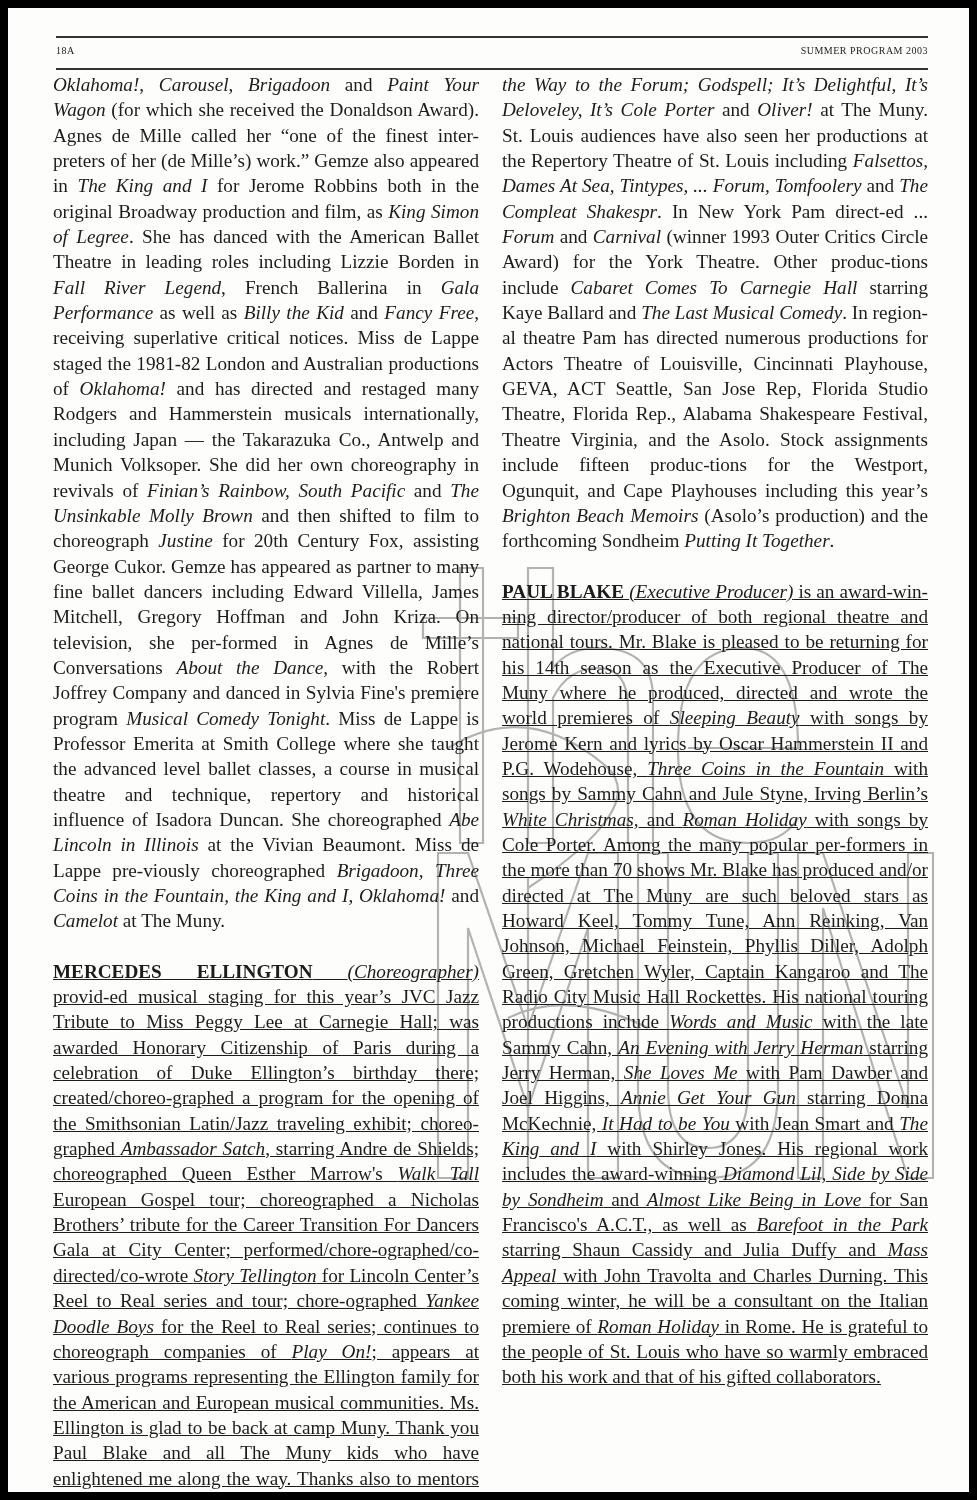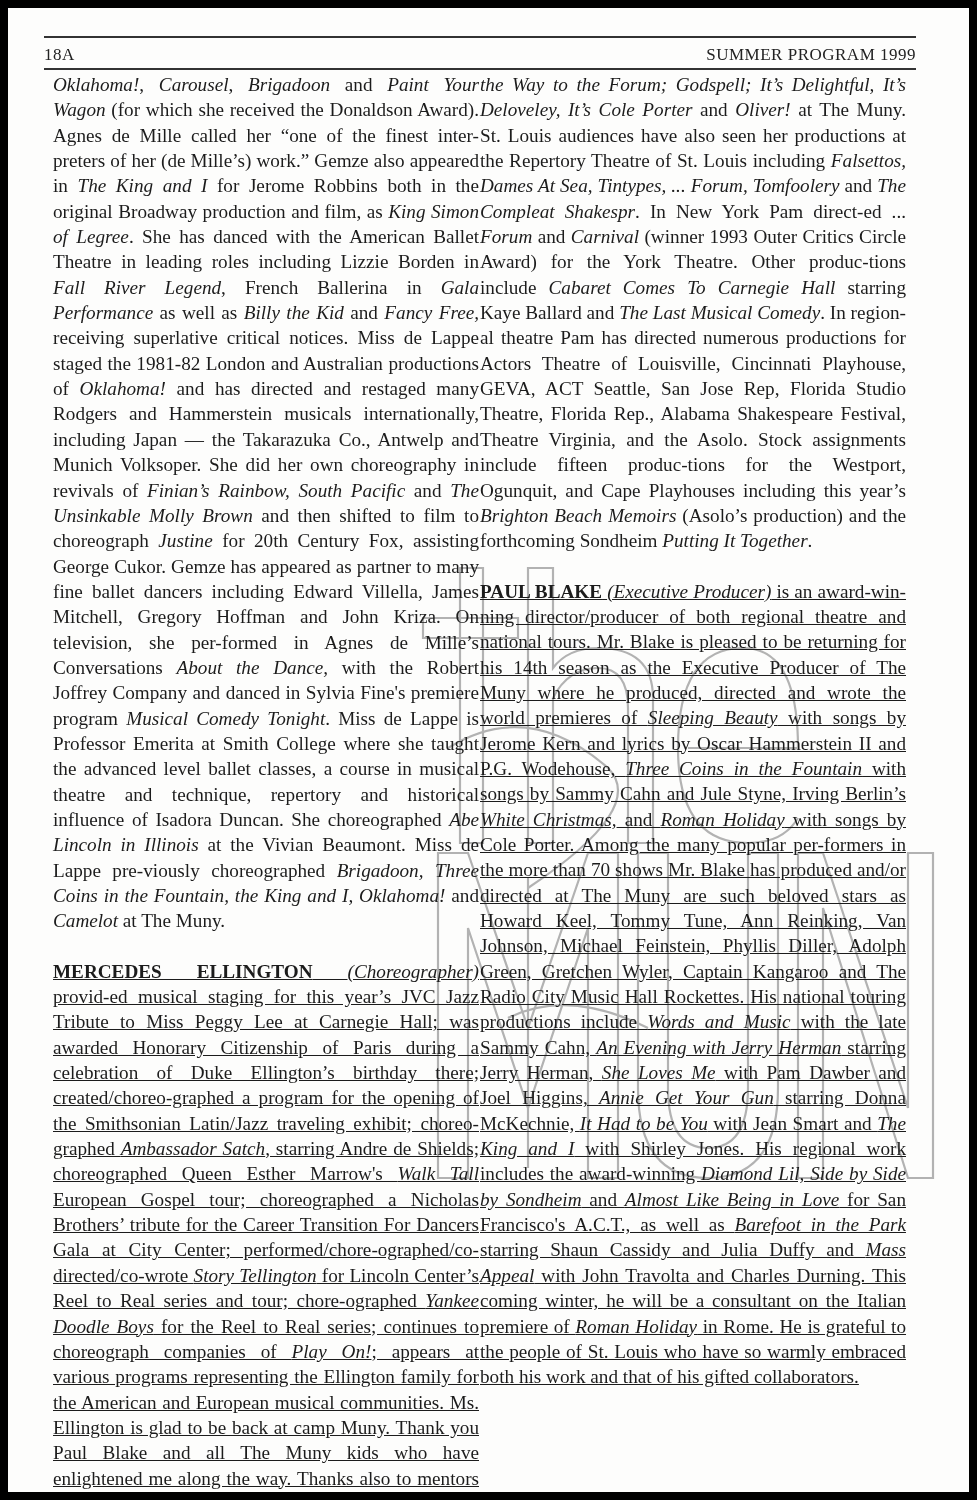--- a/index.html
+++ b/index.html
@@ -5,35 +5,35 @@
   html, body { margin: 0; padding: 0; background: #000; }
   body { width: 977px; height: 1500px; position: relative; overflow: hidden; }
   .page {
     position: absolute; left: 8px; top: 8px; width: 961px; height: 1484px;
     background: #fdfdfc; overflow: hidden;
   }
   .watermark {
     position: absolute; left: 0; top: 0; width: 961px; height: 1484px; pointer-events: none;
   }
   .header {
-    position: absolute; left: 36px; top: 28px; width: 872px; height: 30px;
+    position: absolute; left: 48px; top: 28px; width: 872px; height: 30px;
     border-top: 2px solid #333; border-bottom: 2px solid #333;
-    font-family: "Liberation Serif", "DejaVu Serif", serif; font-size: 17px; color: #222;
+    font-family: "Liberation Serif", "DejaVu Serif", serif; font-size: 10px; color: #222;
     letter-spacing: 0.5px;
   }
   .header .left { position: absolute; left: 0; top: 7px; }
   .header .right { position: absolute; right: 0; top: 7px; }
   .col {
     position: absolute; top: 64px; width: 426px;
     font-family: "Liberation Serif", "DejaVu Serif", serif;
     font-size: 19.2px; line-height: 25.35px; color: #1c1c1c;
     text-align: justify; hyphens: manual;
   }
   .col.left { left: 45px; }
-  .col.right { left: 472px; }
+  .col.right { left: 494px; }
   .col p { margin: 0 0 25px 0; }
   .col p:last-child { margin-bottom: 0; text-decoration: underline; }
   .col i { font-style: italic; }
   .col b { font-weight: bold; }
 </style>
 </head>
 <body>
 
 <div class="page">
 
@@ -54,21 +54,21 @@
       <path d="M520 870 L520 1160"></path>
       <path d="M790 845 L790 1170 L815 1170 L815 900 L900 1170 L925 1170 L925 845 L900 845 L900 1100 L815 845 Z"></path>
 
       <path d="M440 740 Q520 690 600 760 Q640 800 520 880"></path>
       <path d="M500 1010 Q560 980 640 1020"></path>
     </g>
   </svg>
 
   <div class="header">
     <span class="left">18A</span>
-    <span class="right">SUMMER PROGRAM 1999</span>
+    <span class="right">SUMMER PROGRAM 2003</span>
   </div>
 
   <div class="col left">
       <p><i>Oklahoma!</i><span>, </span><i>Carousel</i><span>, </span><i>Brigadoon</i><span> and </span><i>Paint Your Wagon</i><span> (for which she received the Donaldson Award). Agnes de Mille called her “one of the finest inter-preters of her (de Mille’s) work.” Gemze also appeared in </span><i>The King and I</i><span> for Jerome Robbins both in the original Broadway production and film, as </span><i>King Simon of Legree</i><span>. She has danced with the American Ballet Theatre in leading roles including Lizzie Borden in </span><i>Fall River Legend</i><span>, French Ballerina in </span><i>Gala Performance</i><span> as well as </span><i>Billy the Kid</i><span> and </span><i>Fancy Free,</i><span> receiving superlative critical notices. Miss de Lappe staged the 1981-82 London and Australian productions of </span><i>Oklahoma!</i><span> and has directed and restaged many Rodgers and Hammerstein musicals internationally, including Japan — the Takarazuka Co., Antwelp and Munich Volksoper. She did her own choreography in revivals of </span><i>Finian’s Rainbow, South Pacific</i><span> and </span><i>The Unsinkable Molly Brown</i><span> and then shifted to film to choreograph </span><i>Justine</i><span> for 20th Century Fox, assisting George Cukor. Gemze has appeared as partner to many fine ballet dancers including Edward Villella, James Mitchell, Gregory Hoffman and John Kriza. On television, she per-formed in Agnes de Mille’s Conversations </span><i>About the Dance,</i><span> with the Robert Joffrey Company and danced in Sylvia Fine's premiere program </span><i>Musical Comedy Tonight</i><span>. Miss de Lappe is Professor Emerita at Smith College where she taught the advanced level ballet classes, a course in musical theatre and technique, repertory and historical influence of Isadora Duncan. She choreographed </span><i>Abe Lincoln in Illinois</i><span> at the Vivian Beaumont. Miss de Lappe pre-viously choreographed </span><i>Brigadoon, Three Coins in the Fountain, the King and I, Oklahoma!</i><span> and </span><i>Camelot</i><span> at The Muny.</span></p>
       <p><b>MERCEDES ELLINGTON</b><span> </span><i>(Choreographer)</i><span> provid-ed musical staging for this year’s JVC Jazz Tribute to Miss Peggy Lee at Carnegie Hall; was awarded Honorary Citizenship of Paris during a celebration of Duke Ellington’s birthday there; created/choreo-graphed a program for the opening of the Smithsonian Latin/Jazz traveling exhibit; choreo-graphed </span><i>Ambassador Satch</i><span>, starring Andre de Shields; choreographed Queen Esther Marrow's </span><i>Walk Tall</i><span> European Gospel tour; choreographed a Nicholas Brothers’ tribute for the Career Transition For Dancers Gala at City Center; performed/chore-ographed/co-directed/co-wrote </span><i>Story Tellington</i><span> for Lincoln Center’s Reel to Real series and tour; chore-ographed </span><i>Yankee Doodle Boys</i><span> for the Reel to Real series; continues to choreograph companies of </span><i>Play On!</i><span>; appears at various programs representing the Ellington family for the American and European musical communities. Ms. Ellington is glad to be back at camp Muny. Thank you Paul Blake and all The Muny kids who have enlightened me along the way. Thanks also to mentors June Taylor and Donald Saddler and Amazon Mom, Ruth Batts.</span></p>
     </div>
   <div class="col right">
       <p><i>the Way to the Forum; Godspell; It’s Delightful, It’s Deloveley, It’s Cole Porter</i><span> and </span><i>Oliver!</i><span> at The Muny.  St. Louis audiences have also seen her productions at the Repertory Theatre of St. Louis including </span><i>Falsettos, Dames At Sea, Tintypes, ... Forum, Tomfoolery</i><span> and </span><i>The Compleat Shakespr</i><span>. In New York Pam direct-ed ... </span><i>Forum</i><span> and </span><i>Carnival</i><span> (winner 1993 Outer Critics Circle Award) for the York Theatre. Other produc-tions include </span><i>Cabaret Comes To Carnegie Hall</i><span> starring Kaye Ballard and </span><i>The Last Musical Comedy</i><span>. In region-al theatre Pam has directed numerous productions for Actors Theatre of Louisville, Cincinnati Playhouse, GEVA, ACT Seattle, San Jose Rep, Florida Studio Theatre, Florida Rep., Alabama Shakespeare Festival, Theatre Virginia, and the Asolo.  Stock assignments include fifteen  produc-tions  for the Westport, Ogunquit, and Cape Playhouses including this year’s </span><i>Brighton Beach Memoirs</i><span> (Asolo’s production) and the forthcoming Sondheim </span><i>Putting It Together</i><span>.</span></p>
       <p><b>PAUL BLAKE</b><span> </span><i>(Executive Producer)</i><span> is an award-win-ning director/producer of both regional theatre and national tours. Mr. Blake is pleased to be returning for his 14th season as the Executive Producer of The Muny where he produced, directed and wrote the world premieres of </span><i>Sleeping Beauty</i><span> with songs by Jerome Kern and lyrics by Oscar Hammerstein II and P.G. Wodehouse, </span><i>Three Coins in the Fountain</i><span> with songs by Sammy Cahn and Jule Styne, Irving Berlin’s </span><i>White Christmas,</i><span> and </span><i>Roman Holiday</i><span> with songs by Cole Porter. Among the many popular per-formers in the more than 70 shows Mr. Blake has produced and/or directed at The Muny are such beloved stars as Howard Keel, Tommy Tune, Ann Reinking, Van Johnson, Michael Feinstein, Phyllis Diller, Adolph Green, Gretchen Wyler, Captain Kangaroo and The Radio City Music Hall Rockettes. His national touring productions include </span><i>Words and Music</i><span> with the late Sammy Cahn, </span><i>An Evening with Jerry Herman</i><span> starring Jerry Herman, </span><i>She Loves Me</i><span> with Pam Dawber and Joel Higgins, </span><i>Annie Get Your Gun</i><span> starring Donna McKechnie, </span><i>It Had to be You</i><span> with Jean Smart and </span><i>The King and I</i><span> with Shirley Jones. His regional work includes the award-winning </span><i>Diamond Lil, Side by Side by Sondheim</i><span> and </span><i>Almost Like Being in Love</i><span> for San Francisco's A.C.T., as well as </span><i>Barefoot in the Park</i><span> starring Shaun Cassidy and Julia Duffy and </span><i>Mass Appeal</i><span> with John Travolta and Charles Durning. This coming winter, he will be a consultant on the Italian premiere of </span><i>Roman Holiday</i><span> in Rome. He is grateful to the people of St. Louis who have so warmly embraced both his work and that of his gifted collaborators.</span></p>
     </div>

